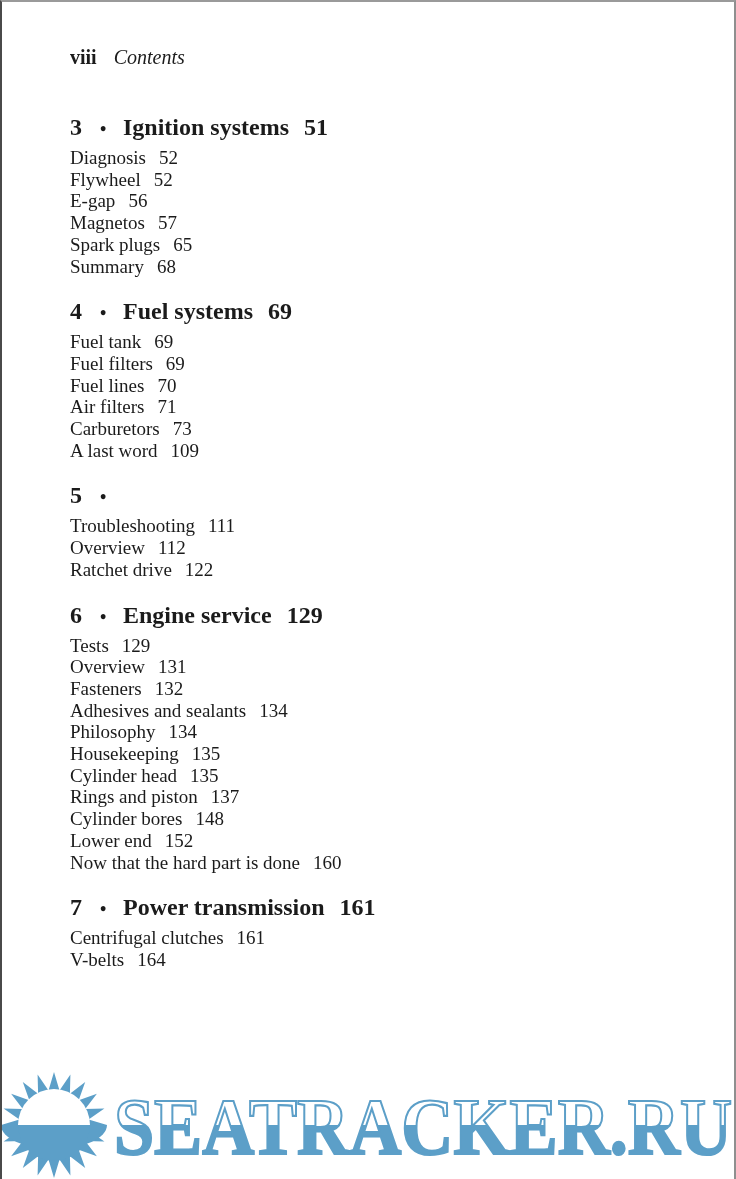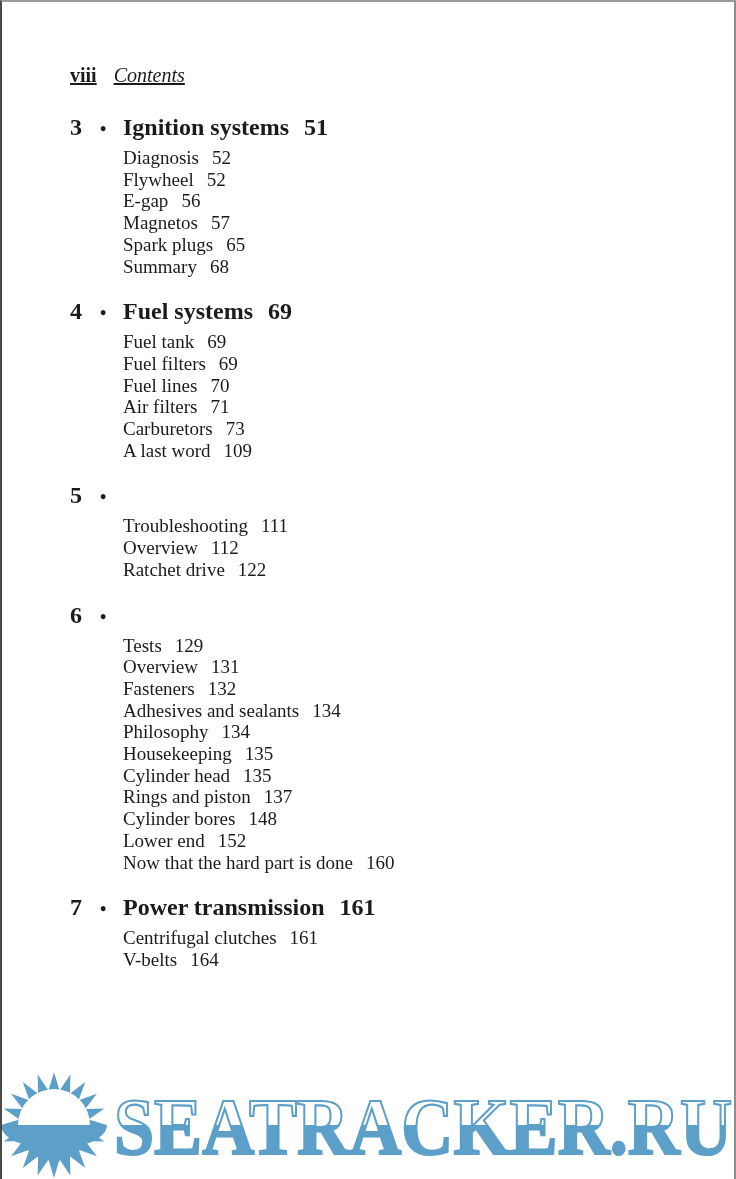--- a/index.html
+++ b/index.html
@@ -10,37 +10,37 @@
     box-sizing:border-box;
     background:#ffffff;
     border-left:2px solid #4a4a4a;
     border-top:2px solid #9a9a9a;
     border-right:2px solid #8f8f8f;
     overflow:hidden;
     font-family:"Liberation Serif", serif;
     color:#1b1b1b;
   }
   .running-head{
-    position:absolute;left:68px;top:62px;
-    font-size:20px;line-height:22px;white-space:nowrap;text-decoration:underline;
+    position:absolute;left:68px;top:44px;
+    font-size:20px;line-height:22px;white-space:nowrap;
   }
   .folio{font-weight:bold;}
   .head-title{font-style:italic;margin-left:17px;}
   .toc{position:absolute;left:68px;top:110px;width:580px;}
   .chapter{margin:0 0 19px 0;}
   .chap-row{
     display:flex;align-items:baseline;
     font-weight:bold;font-size:24px;line-height:30px;
     margin-bottom:3px;
   }
   .chap-num{flex:0 0 30px;}
   .chap-bullet{flex:0 0 23px;font-size:18px;}
   .chap-title{max-width:300px;}
   .chap-pg{margin-left:15px;}
-  .sections{margin-left:53px;font-size:19px;line-height:21.7px;}
+  .sections{font-size:19px;line-height:21.7px;}
   .sec-row{white-space:nowrap;}
   .sec-pg{margin-left:13px;}
   .watermark-sun{position:absolute;left:-2px;top:1069px;width:108px;height:108px;}
   .watermark-text{position:absolute;left:112px;top:1090px;width:620px;height:72px;}
 </style>
 </head>
 <body>
 
 <div class="page">
 
@@ -104,20 +104,21 @@
 
     <div class="sec-row"><span>Ratchet drive</span><span class="sec-pg">122</span></div>
 
   </div>
     </div>
 
     <div class="chapter">
       <div class="chap-row">
         <span class="chap-num">6</span>
         <span class="chap-bullet">•</span>
+        <span class="chap-title"><span>Engine service</span><span class="chap-pg">129</span></span>
       </div>
       <div class="sections">
     <div class="sec-row"><span>Tests</span><span class="sec-pg">129</span></div>
 
     <div class="sec-row"><span>Overview</span><span class="sec-pg">131</span></div>
 
     <div class="sec-row"><span>Fasteners</span><span class="sec-pg">132</span></div>
 
     <div class="sec-row"><span>Adhesives and sealants</span><span class="sec-pg">134</span></div>
 

